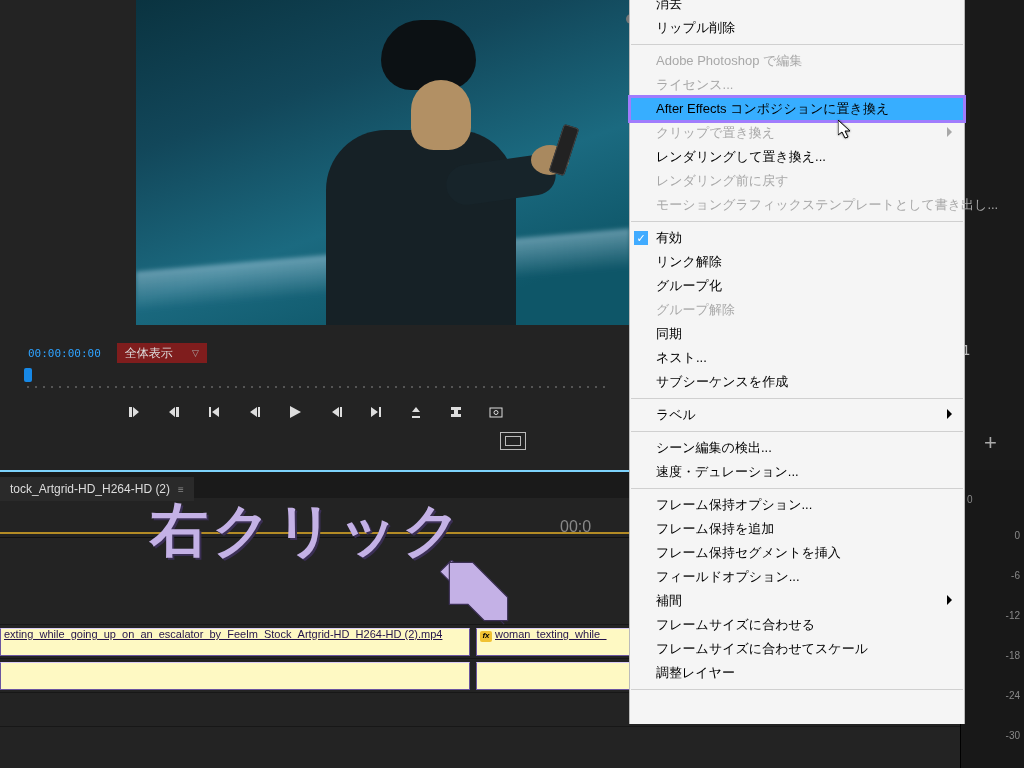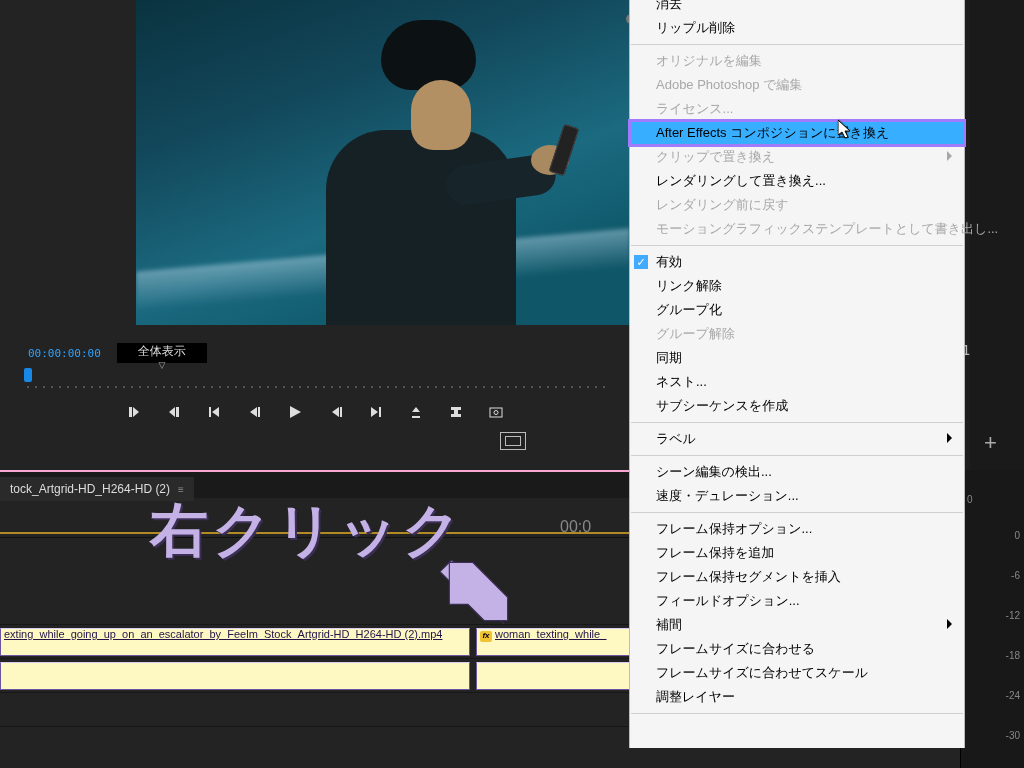--- a/index.html
+++ b/index.html
@@ -61,21 +61,21 @@
     box-shadow: inset 0 0 0 1px #444;
   }
   .time-bar {
     position:absolute; left:28px; top:342px; width:590px; height:22px;
     display:flex; align-items:center; gap:16px;
   }
   .timecode { color:#2fa3ff; font-family: monospace; font-size:11px;}
   .zoom-select {
     display:inline-flex; align-items:center; justify-content:space-between;
     width:90px; height:20px; padding:0 8px;
-    background:#000000; color:#ddd; font-size:12px;flex-direction:column;
+    background:#7f1d1d; color:#ddd; font-size:12px;
   }
   .zoom-select .chev { font-size:9px; color:#aaa;}
   .playhead-row{
     position:absolute; left:24px; top:368px; right:10px; height:24px;
   }
   .mark{
     position:absolute; left:0; top:0; width:8px; height:14px;
     background:#1788e6; border-radius:2px;
   }
   .ruler-dots{
@@ -109,21 +109,21 @@
     position:absolute; left:945px; top:342px; color:#bbb; font-family:monospace; font-size:14px;
   }
   .plus{
     position:absolute; left:984px; top:430px; font-size:22px; color:#aaa;
   }
 
   
   .timeline-panel{
     position:absolute; left:0; top:470px; width:960px; height:298px;
     background:#232323;
-    border-top:2px solid #f9a8d4;
+    border-top:2px solid #7dd3fc;
   }
   .seq-tab{
     position:absolute; left:0; top:5px; height:24px; padding:0 10px;
     background:#2a2a2a; color:#ddd; display:flex; align-items:center; gap:8px;
     font-size:12px;
   }
   .seq-tab .x{color:#888;font-size:10px;}
   .tl-header-bg{position:absolute;left:0; right:0; top:0; height:26px; background:#1a1a1a;}
   .tl-ruler{
     position:absolute; left:0; top:36px; right:0; height:30px;
@@ -325,21 +325,20 @@
   <span class="r" style="top:140px">-12</span>
   <span class="r" style="top:180px">-18</span>
   <span class="r" style="top:220px">-24</span>
   <span class="r" style="top:260px">-30</span>
 </div>
 
 <div class="ctx" id="ctx">
     <div class="item" style="height: 16px; line-height: 8px; overflow: hidden;"><span>消去</span></div>
     <div class="item"><span>リップル削除</span></div>
     <div class="sep"></div>
-    <div class="item disabled"><span>オリジナルを編集</span></div>
     <div class="item disabled"><span>Adobe Photoshop で編集</span></div>
     <div class="item disabled"><span>ライセンス...</span></div>
     <div class="item highlight"><span>After Effects コンポジションに置き換え</span></div>
     <div class="item disabled"><span>クリップで置き換え</span><span class="sub"></span></div>
     <div class="item"><span>レンダリングして置き換え...</span></div>
     <div class="item disabled"><span>レンダリング前に戻す</span></div>
     <div class="item disabled"><span>モーショングラフィックステンプレートとして書き出し...</span></div>
     <div class="sep"></div>
     <div class="item"><span>有効</span><span class="chk">✓</span></div>
     <div class="item"><span>リンク解除</span></div>

